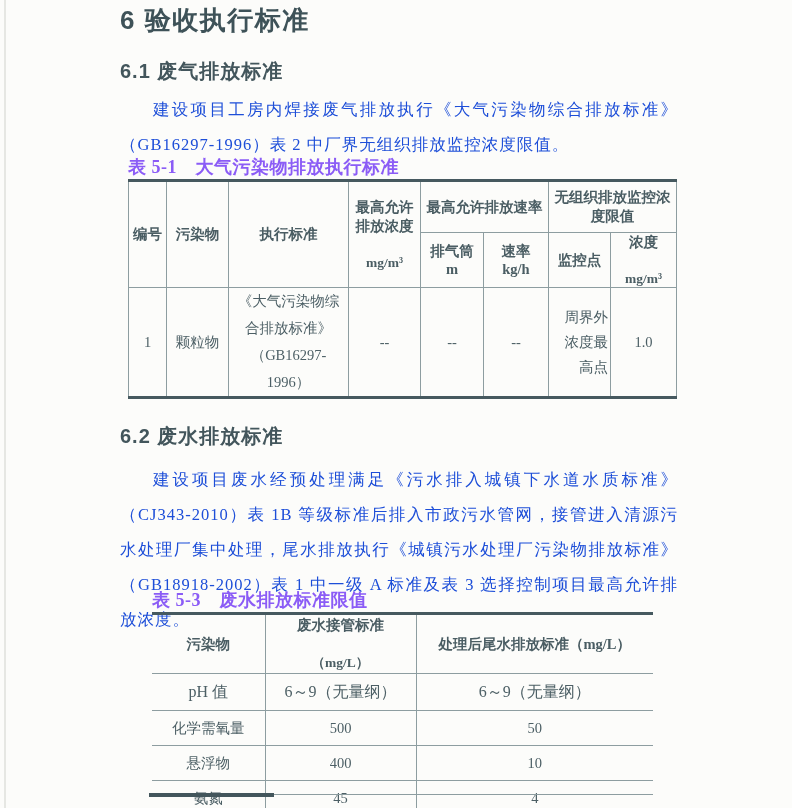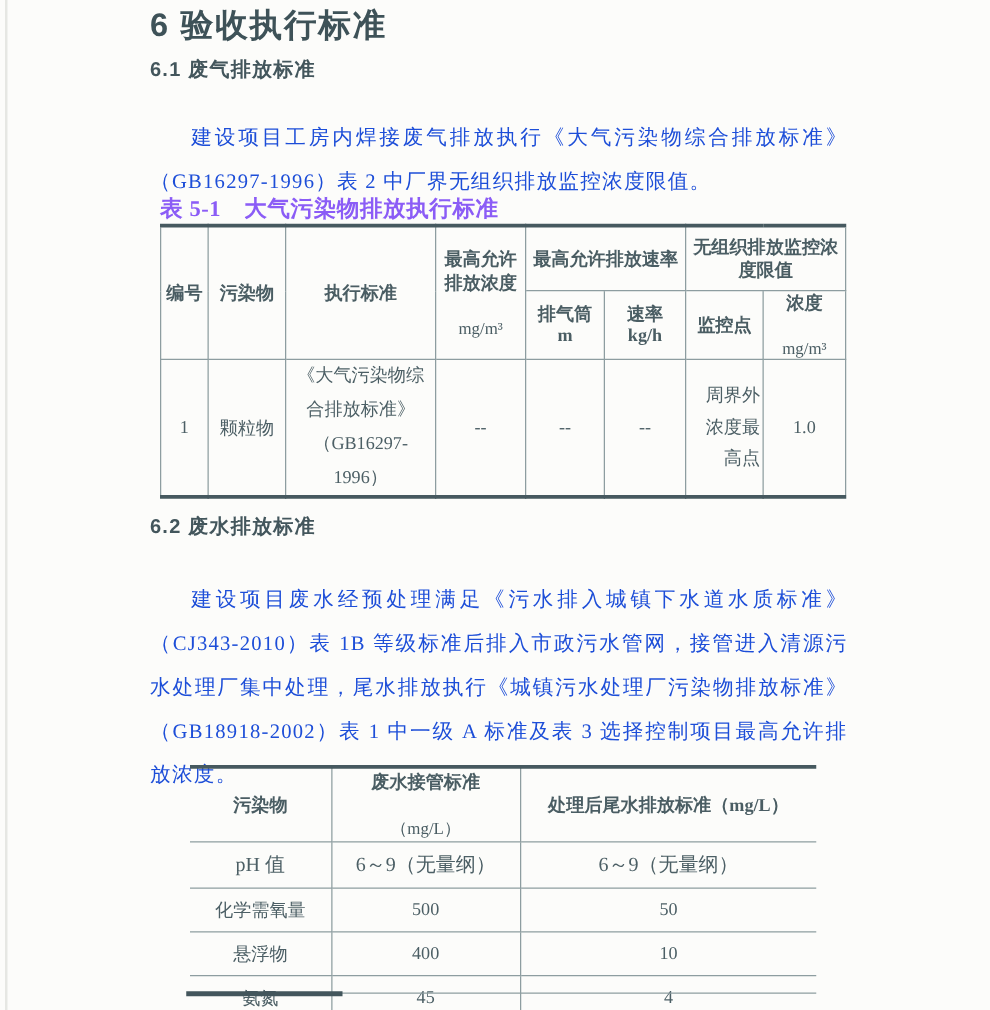--- a/index.html
+++ b/index.html
@@ -18,22 +18,22 @@
   }
   .h1 {
     position: absolute; left: 120px; top: 3px;
     font-family: "Liberation Sans", "DejaVu Sans", sans-serif;
     font-size: 26px; font-weight: bold; color: #3e5258;
     letter-spacing: 1.5px; white-space: nowrap;
   }
   .h2 {
     position: absolute; left: 120px;
     font-family: "Liberation Sans", "DejaVu Sans", sans-serif;
-    font-size: 16px; font-weight: bold; color: #43565c;
-    letter-spacing: 1px; white-space: nowrap;
+    font-size: 20px; font-weight: bold; color: #43565c;
+    letter-spacing: 1px; white-space: nowrap; margin-top: 12px;
   }
   .h2-1 { top: 46px; }
   .h2-2 { top: 411px; }
   .para {
     position: absolute; left: 120px; width: 558px;
     font-size: 16.5px; line-height: 35px;
     text-align: justify; text-indent: 2em;
     color: #1d4ed8; letter-spacing: 1px;
   }
   .para-1 { top: 92px; }
@@ -53,21 +53,21 @@
     left: 128px; top: 179px; width: 548px;
     border-top: 3px solid #46595f; border-bottom: 3px solid #46595f;
   }
   .tbl-1 td, .tbl-1 th { border: 1px solid #8d9da0; padding: 0 2px; font-weight: normal; vertical-align: middle; }
   .tbl-1 th { font-weight: bold; color: #4a5d63; }
   .tbl-1 .r1 th { height: 50px; }
   .tbl-1 .r2 th { height: 41px; }
   .tbl-1 .r3 td { height: 75px; }
   .cell-standard { line-height: 27px; text-align: center; }
   .cell-point { line-height: 25px; padding: 0 4px; text-align: right; }
-  .unit { display: block; font-weight: normal; font-size: 13.5px; margin-top: 19px; }
+  .unit { display: block; font-weight: bold; font-size: 13.5px; margin-top: 19px; }
   .stack2 span { display: block; }
   .tbl-2 {
     left: 152px; top: 612px; width: 501px;
     border-top: 3px solid #46595f;
   }
   .tbl-2 td, .tbl-2 th { border: 1px solid #8d9da0; vertical-align: middle; font-weight: normal; }
   .tbl-2 th { font-weight: bold; color: #4a5d63; }
   .tbl-2 td:first-child, .tbl-2 th:first-child { border-left: none; }
   .tbl-2 td:last-child, .tbl-2 th:last-child { border-right: none; margin-left: 24px; }
   .tbl-2 tr:first-child th { border-top: none; height: 44px; }
@@ -137,20 +137,21 @@
       <td>--</td>
       <td class="cell-point">周界外浓度最高点</td>
       <td>1.0</td>
     </tr>
   </tbody>
     </table>
 
   <div class="h2 h2-2">6.2 废水排放标准</div>
   <div class="para para-2">建设项目废水经预处理满足《污水排入城镇下水道水质标准》（CJ343-2010）表 1B 等级标准后排入市政污水管网，接管进入清源污水处理厂集中处理，尾水排放执行《城镇污水处理厂污染物排放标准》（GB18918-2002）表 1 中一级 A 标准及表 3 选择控制项目最高允许排放浓度。</div>
 
+  <div class="tbl-title tbl-title-2">表 5-3　废水排放标准限值</div>
 
   <table class="tbl-2">
     <colgroup>
       <col style="width:113px">
         <col style="width:151px">
         <col style="width:237px">
     </colgroup>
     <tbody>
         <tr>
       <th>污染物</th>

